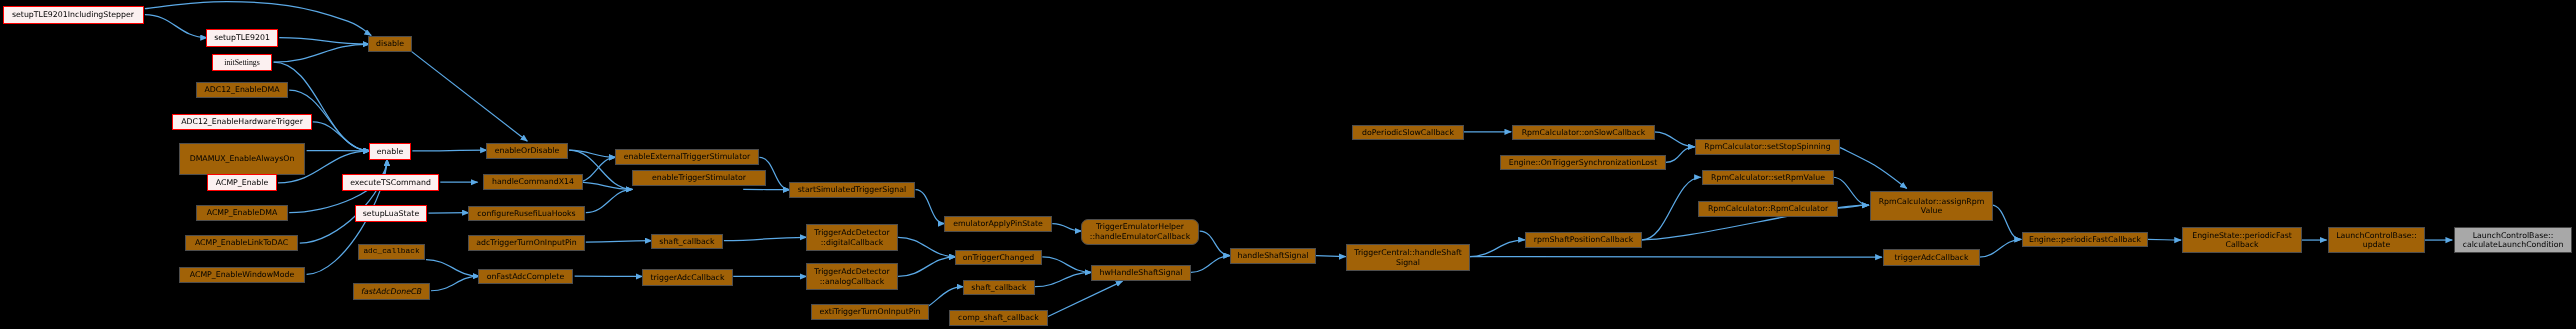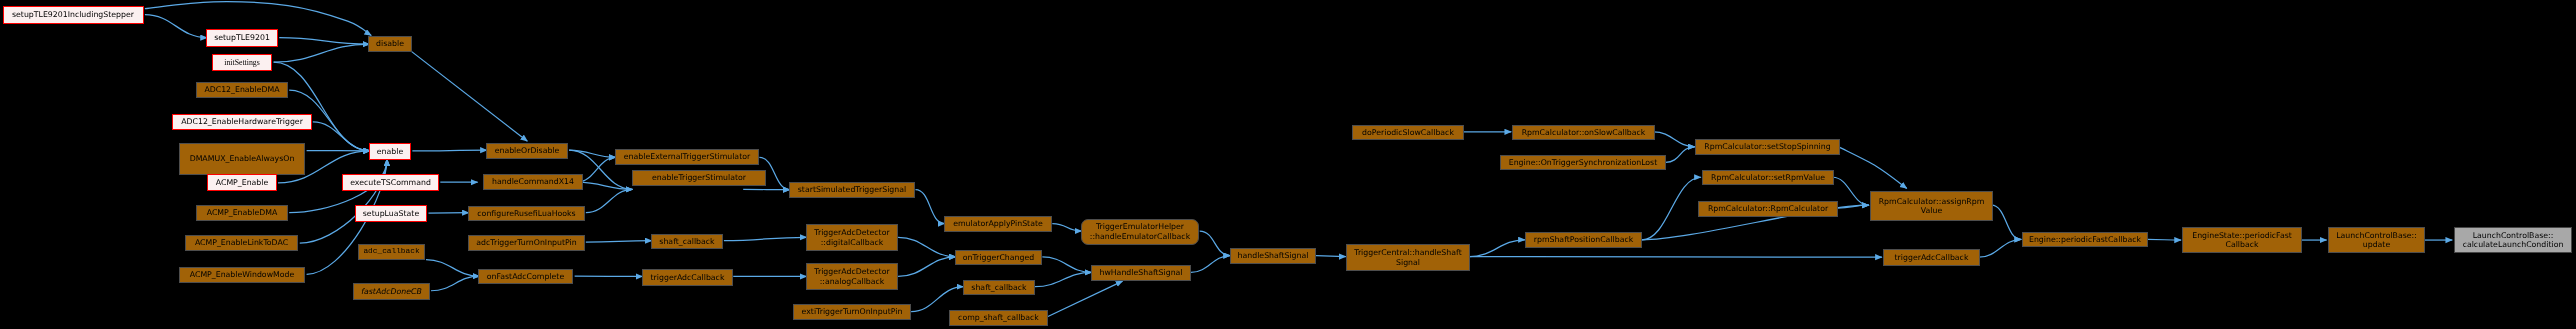--- a/index.html
+++ b/index.html
@@ -105,21 +105,21 @@
       <div class="node default" style="left: 478px; top: 269px; width: 95px; height: 15px;">onFastAdcComplete</div>
       <div class="node default" style="left: 615px; top: 149px; width: 144px; height: 16px;">enableExternalTriggerStimulator</div>
       <div class="node default" style="left: 632px; top: 170px; width: 134px; height: 15.6px;">enableTriggerStimulator</div>
       <div class="node default" style="left: 651px; top: 234px; width: 72px; height: 15px;">shaft_callback</div>
       <div class="node default" style="left: 642px; top: 269px; width: 91px; height: 17px;">triggerAdcCallback</div>
       <div class="node default" style="left: 789px; top: 182px; width: 126px; height: 16px;">startSimulatedTriggerSignal</div>
       <div class="node default" style="left: 806px; top: 224px; width: 92px; height: 27px;">TriggerAdcDetector
 ::digitalCallback</div>
       <div class="node default" style="left: 806px; top: 263px; width: 92px; height: 27px;">TriggerAdcDetector
 ::analogCallback</div>
-      <div class="node default" style="left: 793px; top: 304px; width: 118px; height: 16px;">extiTriggerTurnOnInputPin</div>
+      <div class="node default" style="left: 811px; top: 304px; width: 118px; height: 16px;">extiTriggerTurnOnInputPin</div>
       <div class="node default" style="left: 944px; top: 216px; width: 108px; height: 15.6px;">emulatorApplyPinState</div>
       <div class="node default" style="left: 955px; top: 250px; width: 87px; height: 15px;">onTriggerChanged</div>
       <div class="node default" style="left: 963px; top: 280px; width: 72px; height: 15px;">shaft_callback</div>
       <div class="node default" style="left: 949px; top: 310px; width: 99px; height: 16px;">comp_shaft_callback</div>
       <div class="node default" style="left: 1081px; top: 219px; width: 118px; height: 25.5px; border-radius: 7px;">TriggerEmulatorHelper
 ::handleEmulatorCallback</div>
       <div class="node default" style="left: 1091px; top: 265px; width: 100px; height: 16px;">hwHandleShaftSignal</div>
       <div class="node default" style="left: 1230px; top: 248px; width: 86px; height: 16px;">handleShaftSignal</div>
       <div class="node default" style="left: 1346px; top: 244px; width: 124px; height: 27px;">TriggerCentral::handleShaft
 Signal</div>

